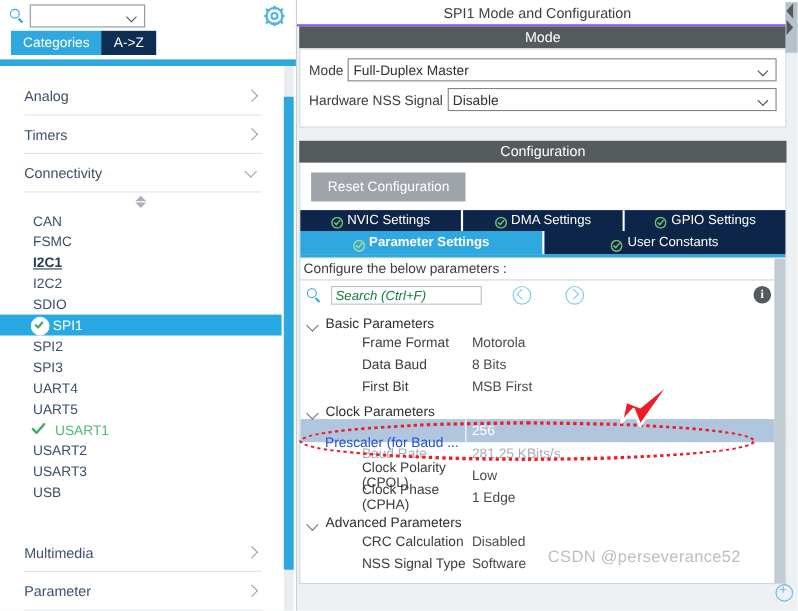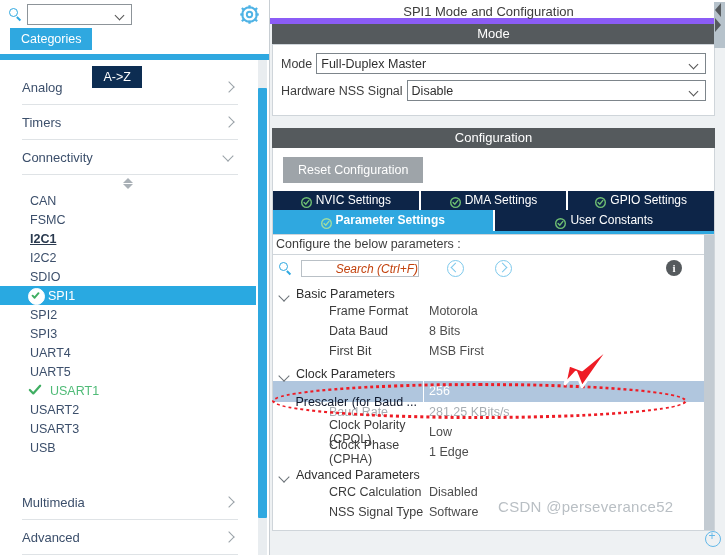--- a/index.html
+++ b/index.html
@@ -21,21 +21,21 @@
   .combo{width:105px;height:21px;border:1px solid #8d9499;background:#fff;
         display:flex;align-items:center;justify-content:flex-end;box-sizing:border-box;padding-right:6px;}
   .chev{width:9px;height:5px;position:relative;}
   .chev::before{content:"";position:absolute;left:0;top:0;width:6px;height:6px;
         border-left:1.4px solid #555;border-bottom:1.4px solid #555;transform:rotate(-45deg);}
   .gear-wrap{position:absolute;left:240px;top:5px;width:19px;height:19px;}
 
   .tabs{height:26px;display:flex;align-items:flex-start;padding-left:10px;box-sizing:border-box;}
   .tab{height:22px;line-height:22px;padding:0 11px;color:#fff;font-size:12.5px;}
   .tab.sel{background:#2fa8e0;}
-  .tab.unsel{background:#0d2d52;margin-top:38px;}
+  .tab.unsel{background:#0d2d52;}
   .tabs-underline{height:6px;background:#2fa8e0;}
 
   .listwrap{position:absolute;left:0;top:60px;width:270px;height:495px;overflow:hidden;}
   .listinner{position:absolute;left:0;top:0;width:256px;}
   .cat{margin:0 18px 0 22px;border-bottom:1px solid #dfe3e6;height:34px;
        display:flex;align-items:center;justify-content:space-between;}
   .cat span.lbl{color:#3c4f6b;font-size:13px;}
   .arrowR{width:10px;height:10px;position:relative;margin-right:4px;}
   .arrowR::before{content:"";position:absolute;left:1px;top:1px;width:7px;height:7px;
       border-top:1.5px solid #9aa2a8;border-right:1.5px solid #9aa2a8;transform:rotate(45deg);}
@@ -57,21 +57,21 @@
   .badge svg{display:block;}
   .greencheck{position:absolute;left:28px;top:3px;width:14px;height:12px;}
   .catsep{height:10px;}
 
   .lscroll-track{position:absolute;left:258px;top:60px;width:9px;height:495px;background:#e9edf0;}
   .lscroll-thumb{position:absolute;left:258px;top:88px;width:9px;height:430px;background:#2fa8e0;border-radius:1px;}
 
   
   .right{position:relative;width:455px;height:555px;background:#eef1f3;box-sizing:border-box;}
   .rtitle{height:24px;line-height:24px;text-align:center;font-size:13px;color:#3d3d3d;background:#fff;
-          border-bottom:6px solid #8b5cf6;padding-right:18px;box-sizing:border-box;}
+          border-bottom:2px solid #8b5cf6;padding-right:18px;box-sizing:border-box;}
   .secthead{background:#555a5d;color:#fff;text-align:center;font-size:13px;height:20px;line-height:20px;
           margin:0 10px 0 2px;}
   .modebox{background:#fff;border:1px solid #cfd5da;margin:0 10px 0 2px;padding:7px 0 9px 0;box-sizing:border-box;}
   .frow{display:flex;align-items:center;height:23px;margin:0 8px 4px 8px;}
   .frow .flabel{font-size:12.5px;color:#3d3d3d;white-space:nowrap;margin-right:4px;}
   .fsel{flex:1;height:21px;border:1px solid #7d858b;background:#fff;display:flex;align-items:center;
         justify-content:space-between;padding:0 6px 0 4px;box-sizing:border-box;font-size:12.5px;color:#2f2f2f;}
 
   .spacer{height:12px;}
   .cfgbox{background:#fff;border:1px solid #cfd5da;border-top:none;margin:0 10px 0 2px;}
@@ -86,40 +86,40 @@
   .ctab .ok{width:11px;height:11px;margin-right:4px;flex:0 0 11px;}
   .tabrow2{display:flex;}
   .tabrow2 .ctab{height:21px;line-height:21px;}
   .accentline{height:3px;background:#2fa8e0;}
 
   .paramwrap{background:#fff;margin:0 10px 0 2px;border:1px solid #cfd5da;border-top:none;
              height:296px;position:relative;box-sizing:border-box;overflow:hidden;}
   .cfgbar{height:19px;border-bottom:1px solid #cfd5da;font-size:12.5px;color:#3d3d3d;
           padding-left:3px;line-height:19px;}
   .searchbar{height:26px;display:flex;align-items:center;padding-left:5px;position:relative;}
-  .sinput{width:118px;height:17px;border:1px solid #b9c0c6;background:#fff;font-size:12px;
-          color:#c2410c;font-style:italic;padding-left:3px;line-height:17px;box-sizing:border-box;margin-left:4px;text-align:right;}
+  .sinput{width:137px;height:17px;border:1px solid #b9c0c6;background:#fff;font-size:12px;
+          color:#15803d;font-style:italic;padding-left:3px;line-height:17px;box-sizing:border-box;margin-left:4px;}
   .navbtn{width:15px;height:15px;border:1.3px solid #7ec9ec;border-radius:50%;position:relative;}
   .navbtn .ar{position:absolute;left:4px;top:3.5px;width:6px;height:6px;
       border-left:1.3px solid #7ec9ec;border-bottom:1.3px solid #7ec9ec;transform:rotate(45deg);}
   .navbtn.fwd .ar{left:3px;border-left:none;border-bottom:1.3px solid #7ec9ec;border-right:1.3px solid #7ec9ec;transform:rotate(-45deg);}
   .infoico{width:16px;height:16px;border-radius:50%;background:#555a5d;color:#fff;font-size:11px;
       font-weight:bold;text-align:center;line-height:16px;font-family:"Liberation Serif",serif;}
 
   .tree{padding:0;}
   .grp{height:20px;display:flex;align-items:flex-end;font-size:12.5px;color:#2f2f2f;padding-left:6px;}
   .grp .tw{width:13px;height:10px;position:relative;margin-right:4px;}
   .grp .tw::before{content:"";position:absolute;left:1px;top:1px;width:7px;height:7px;
       border-bottom:1.4px solid #6b7278;border-right:1.4px solid #6b7278;transform:rotate(45deg);}
   .prow{height:20px;display:flex;align-items:center;font-size:12.5px;color:#3d3d3d;}
   .prow .pn{width:156px;padding-left:56px;box-sizing:border-box;}
   .prow .pv{color:#4c4c4c;}
   .prow.dim .pn,.prow.dim .pv{color:#a8aeb3;}
   .prow.selected{background:#b0c6de;height:21px;}
-  .prow.selected .pn{color:#0f172a;text-align:right;padding-left:0;padding-right:6px;width:150px;margin-top:20px;}
+  .prow.selected .pn{color:#1d4ed8;text-align:right;padding-left:0;padding-right:6px;width:150px;margin-top:20px;}
   .prow.selected .pv{color:#ffffff;border-left:1px solid #fff;padding-left:5px;flex:1;height:21px;line-height:21px;}
 
   .rscroll-track{position:absolute;right:0px;top:0;width:10px;height:296px;background:#eceff1;}
   .rscroll-thumb{position:absolute;right:0px;top:0px;width:10px;height:296px;background:#c3cbd2;}
 
   .watermark{position:absolute;left:498px;top:498px;font-size:15px;color:#b9bfc4;letter-spacing:.3px;white-space:nowrap;}
   .wmico{position:absolute;left:705px;top:531px;width:14px;height:14px;border:1.3px solid #63b8e8;border-radius:50%;}
   .wmico::before{content:"+";position:absolute;left:2.5px;top:-3px;font-size:12px;color:#63b8e8;}
 
   .edgearrows{position:absolute;right:0px;top:2px;width:14px;height:46px;}
@@ -254,21 +254,21 @@
           <span class="txt">USB</span>
         </div>
 
         <div style="height:28px"></div>
 
         <div class="cat">
           <span class="lbl">Multimedia</span>
           <span class="arrowR"></span>
         </div>
         <div class="cat">
-          <span class="lbl">Advanced</span>
+          <span class="lbl">Parameter</span>
           <span class="arrowR"></span>
         </div>
 
       </div>
     </div>
 
     <div class="lscroll-track"></div>
     <div class="lscroll-thumb"></div>
   </div>
 

